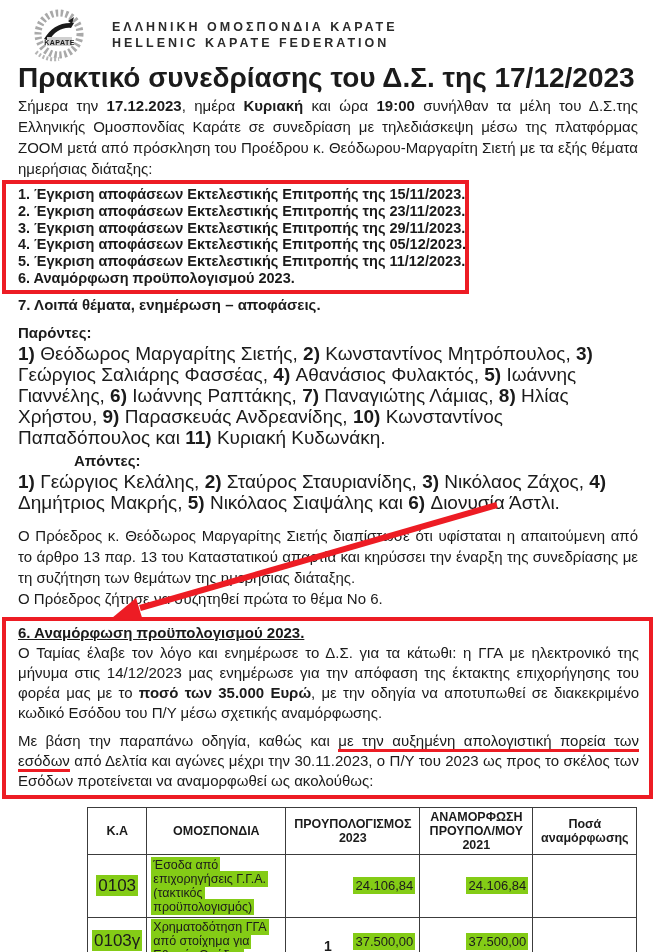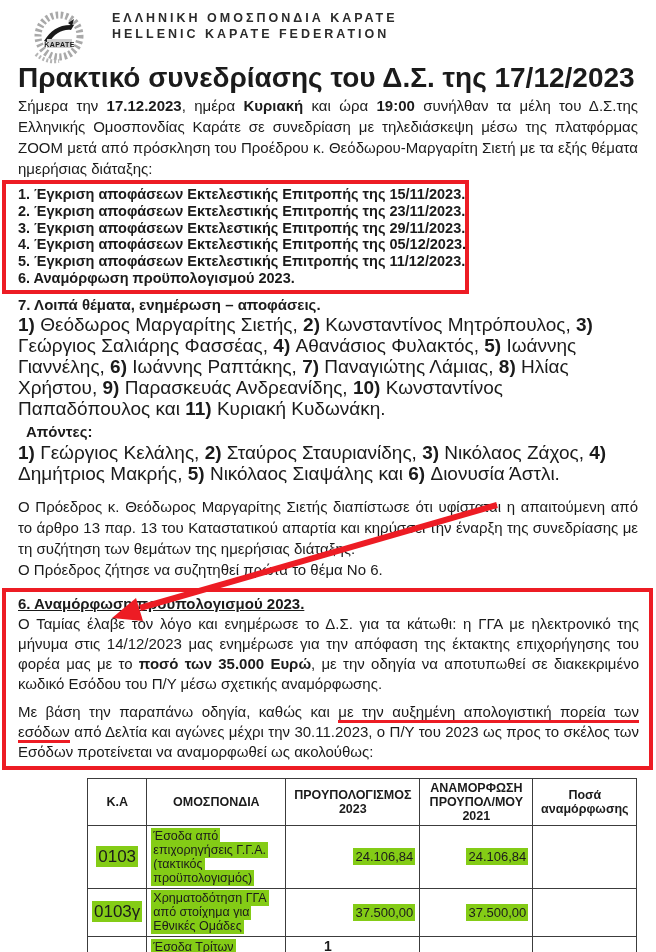--- a/index.html
+++ b/index.html
@@ -6,40 +6,40 @@
   .page{
     position:relative; width:656px; height:952px; margin:0 auto;
     background:#ffffff; overflow:hidden;
     font-family:"Liberation Sans", sans-serif; color:#1b1b1b;
   }
   .content{padding:8px 18px 0 18px;}
   .b{font-weight:bold;}
   .u-red{border-bottom:3.5px solid #ed1c24;}
 
   
-  .hdr{display:flex; align-items:flex-start; height:50px; margin-top:2px;}
+  .hdr{display:flex; align-items:center; height:50px; margin-top:2px;}
   .hdr .logo{width:82px; height:54px; flex:0 0 auto;}
   .orgname{margin-left:12px; font-weight:bold; color:#2b2b2b;
     font-size:12.5px; letter-spacing:3px; line-height:16px;}
   .doc-title{font-size:28px; font-weight:bold; margin-top:6px; line-height:24px;}
 
   
   .par{font-size:15px; line-height:21px; text-align:justify; margin-top:5px;}
   .nojust{text-align:left;}
 
   
   .redbox1{
     border:4px solid #ed1c24; margin-left:-16px; width:441px;
     padding:2px 6px 3px 12px; margin-top:1px;
   }
   .redbox1 .ag{font-size:14.5px; font-weight:bold; line-height:16.8px; white-space:nowrap;}
   .item7{font-size:15px; font-weight:bold; line-height:18px; margin-top:2px;}
 
   .roster-h{font-size:15px; font-weight:bold; margin-top:8px; line-height:21px;}
-  .roster-h.indent{padding-left:8px;}
+  .roster-h.indent{padding-left:8px;margin-left:48px;}
   .roster{font-size:19px; line-height:21px; text-align:left;}
 
   .redbox2{
     border:4px solid #ed1c24; margin-left:-16px; margin-right:-15px;
     padding:2px 10px 4px 12px; margin-top:8px;
   }
   .redbox2 .s6h{font-size:15px; font-weight:bold; text-decoration:underline; line-height:20px;}
   .redbox2 .par{line-height:20px; margin-top:0;}
   .redbox2 .gap{height:8px;}
 
@@ -96,20 +96,21 @@
       <div class="ag">1. Έγκριση αποφάσεων Εκτελεστικής Επιτροπής της 15/11/2023.</div>
       <div class="ag">2. Έγκριση αποφάσεων Εκτελεστικής Επιτροπής της 23/11/2023.</div>
       <div class="ag">3. Έγκριση αποφάσεων Εκτελεστικής Επιτροπής της 29/11/2023.</div>
       <div class="ag">4. Έγκριση αποφάσεων Εκτελεστικής Επιτροπής της 05/12/2023.</div>
       <div class="ag">5. Έγκριση αποφάσεων Εκτελεστικής Επιτροπής της 11/12/2023.</div>
       <div class="ag">6. Αναμόρφωση προϋπολογισμού 2023.</div>
     </div>
 
     <div class="item7">7. Λοιπά θέματα, ενημέρωση – αποφάσεις.</div>
 
+    <div class="roster-h">Παρόντες:</div>
     <div class="par roster nojust" style="margin-top:0;"><span class="b">1) </span><span>Θεόδωρος Μαργαρίτης Σιετής, </span><span class="b">2) </span><span>Κωνσταντίνος Μητρόπουλος, </span><span class="b">3) </span><span>Γεώργιος Σαλιάρης Φασσέας, </span><span class="b">4) </span><span>Αθανάσιος Φυλακτός, </span><span class="b">5) </span><span>Ιωάννης Γιαννέλης,    </span><span class="b">6) </span><span>Ιωάννης Ραπτάκης,    </span><span class="b">7) </span><span>Παναγιώτης Λάμιας, </span><span class="b">8) </span><span>Ηλίας Χρήστου,    </span><span class="b">9) </span><span>Παρασκευάς Ανδρεανίδης, </span><span class="b">10) </span><span>Κωνσταντίνος Παπαδόπουλος και </span><span class="b">11) </span><span>Κυριακή Κυδωνάκη.</span></div>
 
     <div class="roster-h indent" style="margin-top:2px;">Απόντες:</div>
     <div class="par roster nojust" style="margin-top:0;"><span class="b">1) </span><span>Γεώργιος Κελάλης, </span><span class="b">2) </span><span>Σταύρος Σταυριανίδης,    </span><span class="b">3) </span><span>Νικόλαος Ζάχος, </span><span class="b">4) </span><span>Δημήτριος Μακρής, </span><span class="b">5) </span><span>Νικόλαος Σιαψάλης και </span><span class="b">6) </span><span>Διονυσία Άστλι.</span></div>
 
     <div class="par" style="margin-top:12px;">Ο Πρόεδρος κ. Θεόδωρος Μαργαρίτης Σιετής διαπίστωσε ότι υφίσταται η απαιτούμενη από το άρθρο 13 παρ. 13 του Καταστατικού απαρτία και κηρύσσει την έναρξη της συνεδρίασης με τη συζήτηση των θεμάτων της ημερήσιας διάταξης.</div>
     <div class="par nojust" style="margin-top:0;">Ο Πρόεδρος ζήτησε να συζητηθεί πρώτα το θέμα Νο 6.</div>
 
     <div class="redbox2">
       <div class="s6h">6. Αναμόρφωση προϋπολογισμού 2023.</div>

